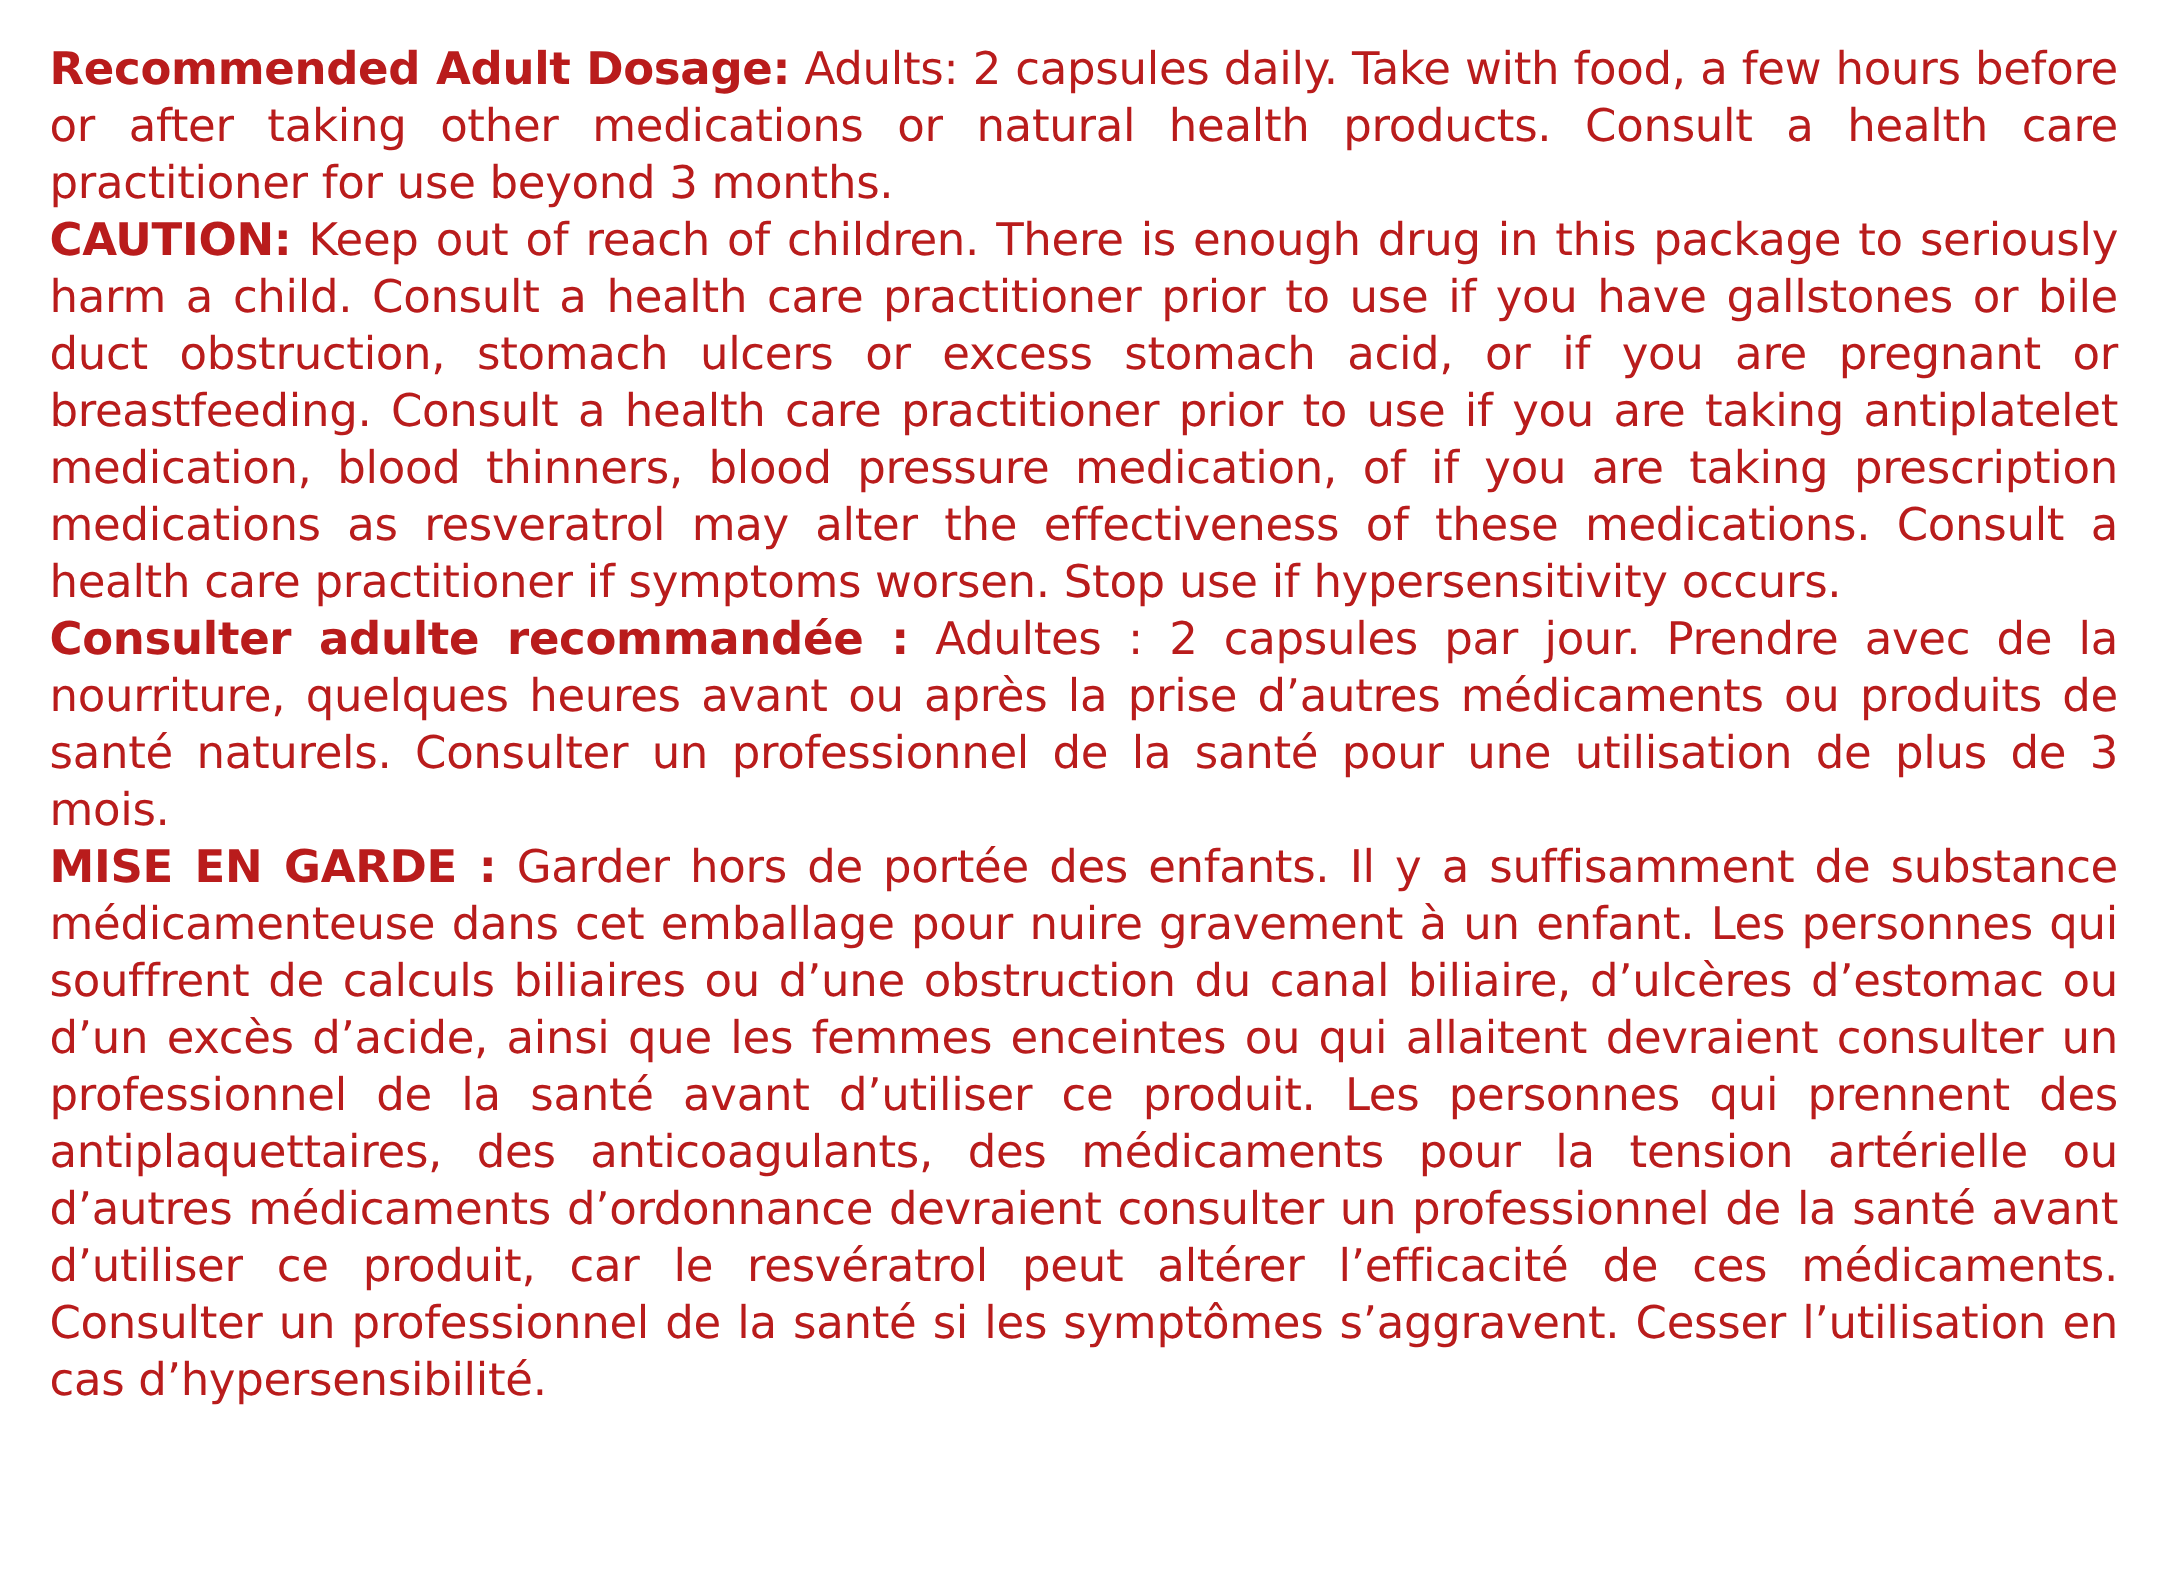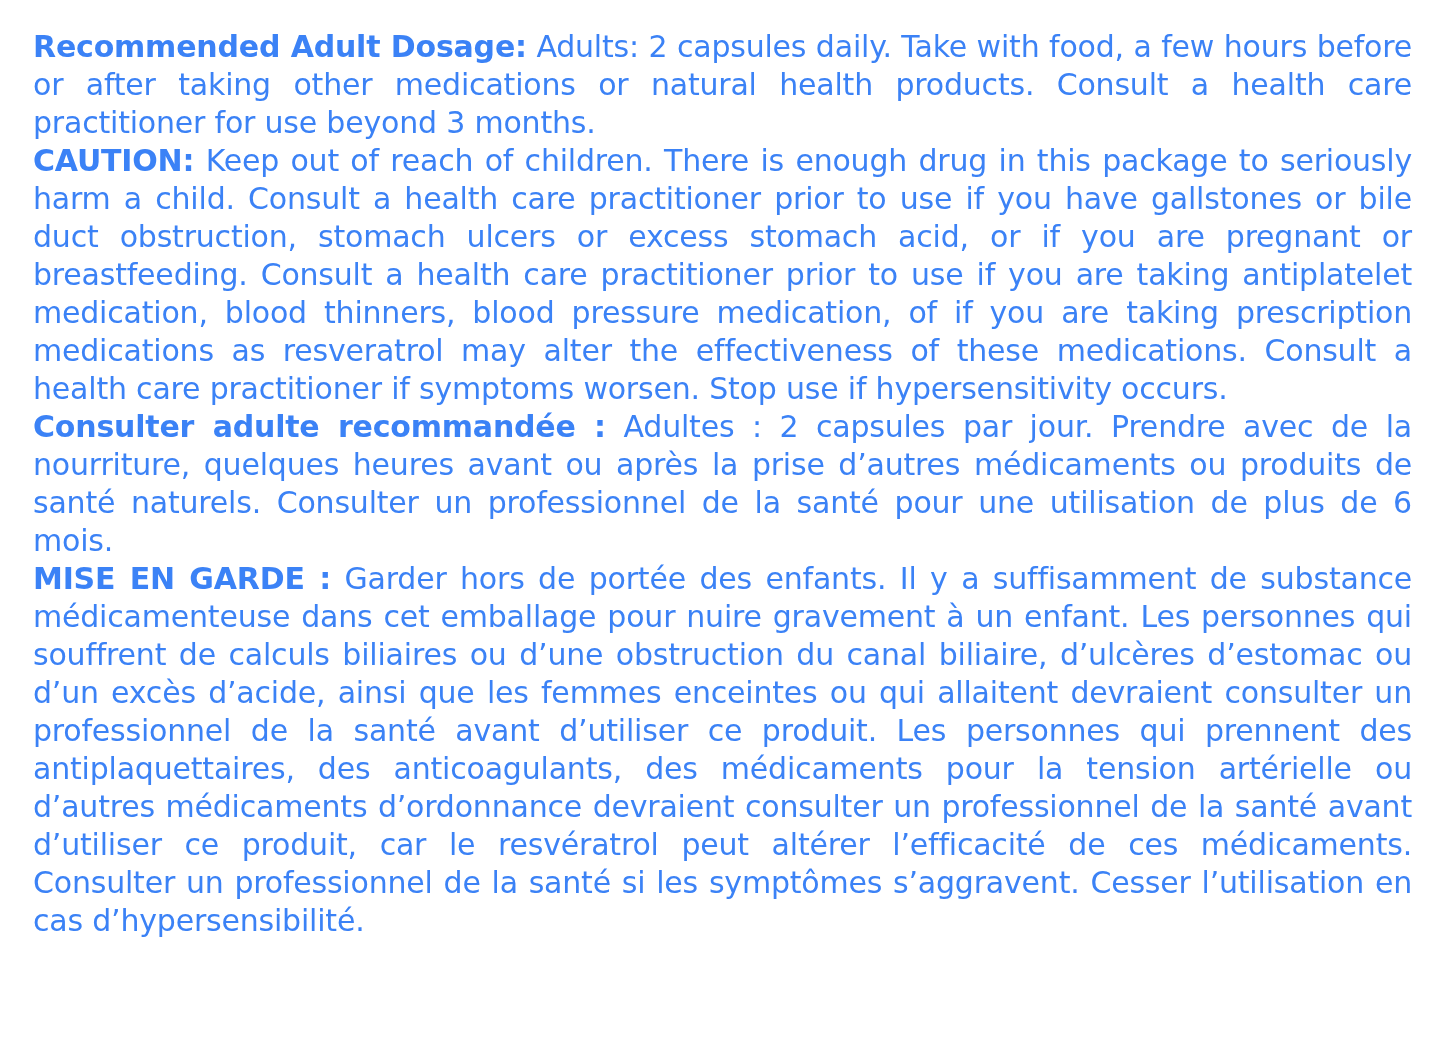--- a/index.html
+++ b/index.html
@@ -4,21 +4,21 @@
 <style>
   html, body {
     margin: 0;
     padding: 0;
   }
   .label-panel {
     box-sizing: border-box;
     width: 1445px;
     height: 1051px;
     background: #ffffff;
-    color: #3b82f6;
+    color: #b91c1c;
     font-family: "DejaVu Sans", "Liberation Sans", sans-serif;
     padding: 28px 33px 0 33px;
     overflow: hidden;
   }
   .label-panel p {
     margin: 0;
     font-size: 30px;
     line-height: 38px;
     text-align: justify;
     text-justify: inter-word;
@@ -30,16 +30,16 @@
   }
 </style>
 </head>
 <body>
 
 <div class="label-panel">
   <p><b>Recommended Adult Dosage:</b><span> Adults: 2 capsules daily. Take with food, a few hours before or after taking other medications or natural health products. Consult a health care practitioner for use beyond 3 months.</span></p>
 
   <p><b>CAUTION:</b><span> Keep out of reach of children. There is enough drug in this package to seriously harm a child. Consult a health care practitioner prior to use if you have gallstones or bile duct obstruction, stomach ulcers or excess stomach acid, or if you are pregnant or breastfeeding. Consult a health care practitioner prior to use if you are taking antiplatelet medication, blood thinners, blood pressure medication, of if you are taking prescription medications as resveratrol may alter the effectiveness of these medications. Consult a health care practitioner if symptoms worsen. Stop use if hypersensitivity occurs.</span></p>
 
-  <p><b>Consulter adulte recommandée :</b><span> Adultes : 2 capsules par jour. Prendre avec de la nourriture, quelques heures avant ou après la prise d’autres médicaments ou produits de santé naturels. Consulter un professionnel de la santé pour une utilisation de plus de 6 mois.</span></p>
+  <p><b>Consulter adulte recommandée :</b><span> Adultes : 2 capsules par jour. Prendre avec de la nourriture, quelques heures avant ou après la prise d’autres médicaments ou produits de santé naturels. Consulter un professionnel de la santé pour une utilisation de plus de 3 mois.</span></p>
 
   <p><b>MISE EN GARDE :</b><span> Garder hors de portée des enfants. Il y a suffisamment de substance médicamenteuse dans cet emballage pour nuire gravement à un enfant. Les personnes qui souffrent de calculs biliaires ou d’une obstruction du canal biliaire, d’ulcères d’estomac ou d’un excès d’acide, ainsi que les femmes enceintes ou qui allaitent devraient consulter un professionnel de la santé avant d’utiliser ce produit. Les personnes qui prennent des antiplaquettaires, des anticoagulants, des médicaments pour la tension artérielle ou d’autres médicaments d’ordonnance devraient consulter un professionnel de la santé avant d’utiliser ce produit, car le resvératrol peut altérer l’efficacité de ces médicaments. Consulter un professionnel de la santé si les symptômes s’aggravent. Cesser l’utilisation en cas d’hypersensibilité.</span></p>
 </div>
 
 </body></html>

